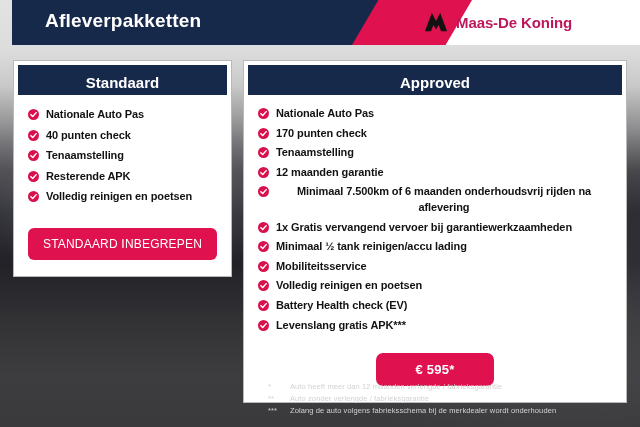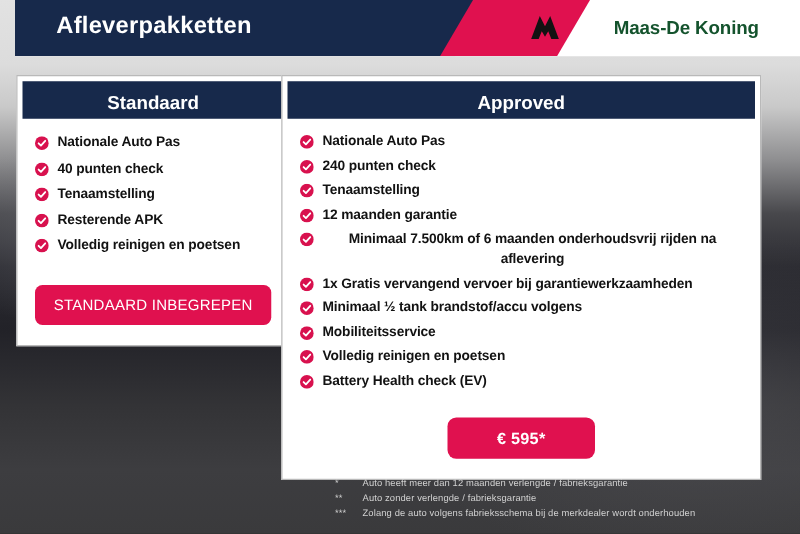--- a/index.html
+++ b/index.html
@@ -79,37 +79,36 @@
   }
   .brand {
     position: absolute;
     left: 412px; top: 11px;
     display: flex;
     align-items: center;
     gap: 8px;
   }
   .brand-mark { width: 24px; height: 22px; display: block; }
   .brand-name {
-    color: #14532d;
+    color: #be185d;
     font-size: 15px;
     font-weight: bold;
     letter-spacing: -0.1px;
     white-space: nowrap;
-    margin-left: 35px;
   }
 
   
   .card {
     position: absolute;
     background: #ffffff;
     border: 1px solid #b9b9b9;
     z-index: 4;
   }
   .card-standard { left: 13px;  top: 60px; width: 219px; }
-  .card-approved { left: 225px; top: 60px; width: 384px; }
+  .card-approved { left: 243px; top: 60px; width: 384px; }
 
   .card-head {
     background: #17294b;
     color: #ffffff;
     text-align: center;
     font-weight: bold;
     padding: 9px 4px 4px;
     font-size: 15px;
     margin: 4px 4px 0 4px;
   }
@@ -266,21 +265,21 @@
             <circle cx="8" cy="8" r="8" fill="#d8114e"></circle>
             <path d="M4.2 8.2 L6.9 10.9 L11.9 5.3" stroke="#ffffff" stroke-width="2.1" fill="none" stroke-linecap="round" stroke-linejoin="round"></path>
           </svg>
         <span>Nationale Auto Pas</span>
       </li>
       <li>
         <svg class="check" viewBox="0 0 16 16">
             <circle cx="8" cy="8" r="8" fill="#d8114e"></circle>
             <path d="M4.2 8.2 L6.9 10.9 L11.9 5.3" stroke="#ffffff" stroke-width="2.1" fill="none" stroke-linecap="round" stroke-linejoin="round"></path>
           </svg>
-        <span>240 punten check</span>
+        <span>170 punten check</span>
       </li>
       <li>
         <svg class="check" viewBox="0 0 16 16">
             <circle cx="8" cy="8" r="8" fill="#d8114e"></circle>
             <path d="M4.2 8.2 L6.9 10.9 L11.9 5.3" stroke="#ffffff" stroke-width="2.1" fill="none" stroke-linecap="round" stroke-linejoin="round"></path>
           </svg>
         <span>Tenaamstelling</span>
       </li>
       <li>
         <svg class="check" viewBox="0 0 16 16">
@@ -301,21 +300,21 @@
             <circle cx="8" cy="8" r="8" fill="#d8114e"></circle>
             <path d="M4.2 8.2 L6.9 10.9 L11.9 5.3" stroke="#ffffff" stroke-width="2.1" fill="none" stroke-linecap="round" stroke-linejoin="round"></path>
           </svg>
         <span>1x Gratis vervangend vervoer bij garantiewerkzaamheden</span>
       </li>
       <li>
         <svg class="check" viewBox="0 0 16 16">
             <circle cx="8" cy="8" r="8" fill="#d8114e"></circle>
             <path d="M4.2 8.2 L6.9 10.9 L11.9 5.3" stroke="#ffffff" stroke-width="2.1" fill="none" stroke-linecap="round" stroke-linejoin="round"></path>
           </svg>
-        <span>Minimaal ½ tank brandstof/accu volgens</span>
+        <span>Minimaal ½ tank reinigen/accu lading</span>
       </li>
       <li>
         <svg class="check" viewBox="0 0 16 16">
             <circle cx="8" cy="8" r="8" fill="#d8114e"></circle>
             <path d="M4.2 8.2 L6.9 10.9 L11.9 5.3" stroke="#ffffff" stroke-width="2.1" fill="none" stroke-linecap="round" stroke-linejoin="round"></path>
           </svg>
         <span>Mobiliteitsservice</span>
       </li>
       <li>
         <svg class="check" viewBox="0 0 16 16">
@@ -323,20 +322,27 @@
             <path d="M4.2 8.2 L6.9 10.9 L11.9 5.3" stroke="#ffffff" stroke-width="2.1" fill="none" stroke-linecap="round" stroke-linejoin="round"></path>
           </svg>
         <span>Volledig reinigen en poetsen</span>
       </li>
       <li>
         <svg class="check" viewBox="0 0 16 16">
             <circle cx="8" cy="8" r="8" fill="#d8114e"></circle>
             <path d="M4.2 8.2 L6.9 10.9 L11.9 5.3" stroke="#ffffff" stroke-width="2.1" fill="none" stroke-linecap="round" stroke-linejoin="round"></path>
           </svg>
         <span>Battery Health check (EV)</span>
+      </li>
+      <li>
+        <svg class="check" viewBox="0 0 16 16">
+            <circle cx="8" cy="8" r="8" fill="#d8114e"></circle>
+            <path d="M4.2 8.2 L6.9 10.9 L11.9 5.3" stroke="#ffffff" stroke-width="2.1" fill="none" stroke-linecap="round" stroke-linejoin="round"></path>
+          </svg>
+        <span>Levenslang gratis APK***</span>
       </li>
     </ul>
     <div class="price-row">
       <button class="btn-price">€ 595*</button>
     </div>
   </div>
 
   <div class="footnotes">
     <div class="footnote">
       <span class="fn-mark">*</span>

